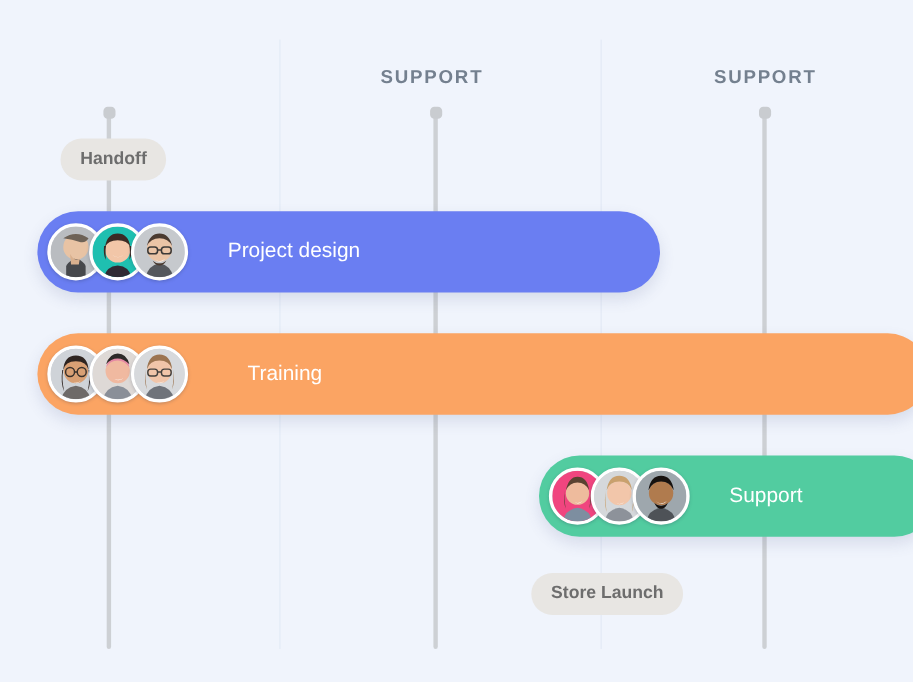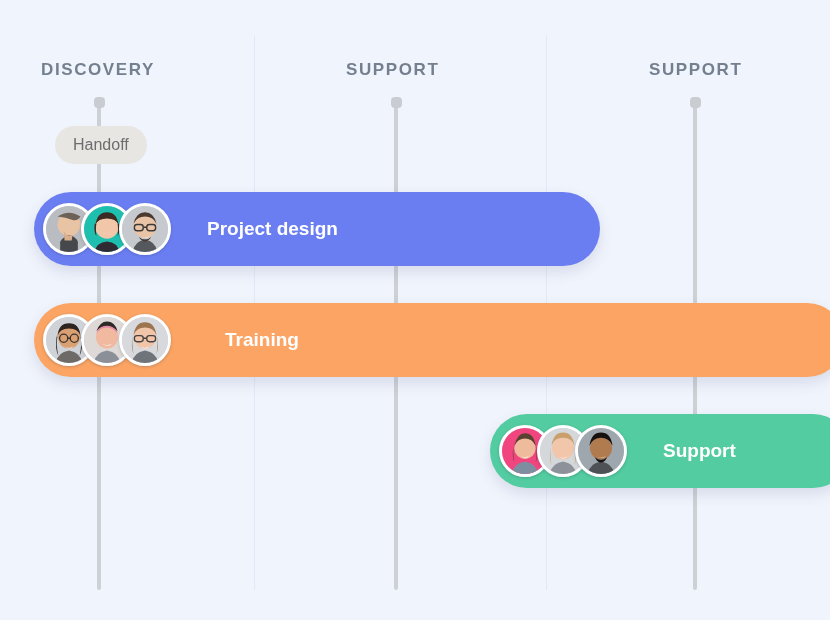--- a/index.html
+++ b/index.html
@@ -64,40 +64,40 @@
   
   .pill {
     position: absolute;
     display: flex;
     align-items: center;
     justify-content: center;
     background: #e8e6e3;
     color: #6d6d6d;
     border-radius: 20px;
     font-size: 16px;
-    font-weight: normal;
+    font-weight: bold;
     height: 38px;
     padding: 0 18px;
     white-space: nowrap;
     font-family: "Liberation Sans", sans-serif;
   }
 
   
   .bar {
     position: absolute;
     display: flex;
     align-items: center;
     height: 74px;
     border-radius: 37px;
     box-shadow: 0 6px 14px rgba(80, 95, 140, 0.16);
   }
   .bar-label {
     color: #ffffff;
     font-size: 19px;
-    font-weight: bold;
+    font-weight: normal;
     white-space: nowrap;
     font-family: "Liberation Sans", sans-serif;
   }
 
   
   .avatars {
     display: flex;
     align-items: center;
     flex: none;
     margin-left: 9px;
@@ -119,35 +119,37 @@
   .avatar svg { display: block; width: 100%; height: 100%; }
 </style>
 </head>
 <body>
 
 <div class="timeline">
 
   <div class="col-divider" style="left:254px"></div>
   <div class="col-divider" style="left:546px"></div>
 
-  <div class="phase-label" style="left:41px">DISCOVERY</div>
   <div class="phase-label" style="left:346px">SUPPORT</div>
   <div class="phase-label" style="left:649px">SUPPORT</div>
 
   <div class="marker" style="left:97px"></div>
   <div class="marker-dot" style="left:97px"></div>
 
   <div class="marker" style="left:394px"></div>
   <div class="marker-dot" style="left:394px"></div>
 
   <div class="marker" style="left:693px"></div>
   <div class="marker-dot" style="left:693px"></div>
 
   <div class="pill" style="left:55px; top:126px">
     <span>Handoff</span>
+  </div>
+  <div class="pill" style="left:483px; top:521px">
+    <span>Store Launch</span>
   </div>
 
   <div class="bar" style="left:34px; top:192px; width:566px; background:#6a7ef2">
     <div class="avatars">
       <div class="avatar">
         <svg viewBox="0 0 52 52" aria-hidden="true">
           <rect width="52" height="52" fill="#b9bcc0"></rect>
           <circle cx="26" cy="21" r="13" fill="#e8c3a4"></circle>
           <path d="M13 12 q13 -9 26 0 q-3 5 -8 4 q-9 -3 -18 -4 z" fill="#6d6257"></path>
           <path d="M24 33 q-8 5 -8 8 v13 h20 v-13 q0 -3 -6 -7 z" fill="#46484c"></path>

